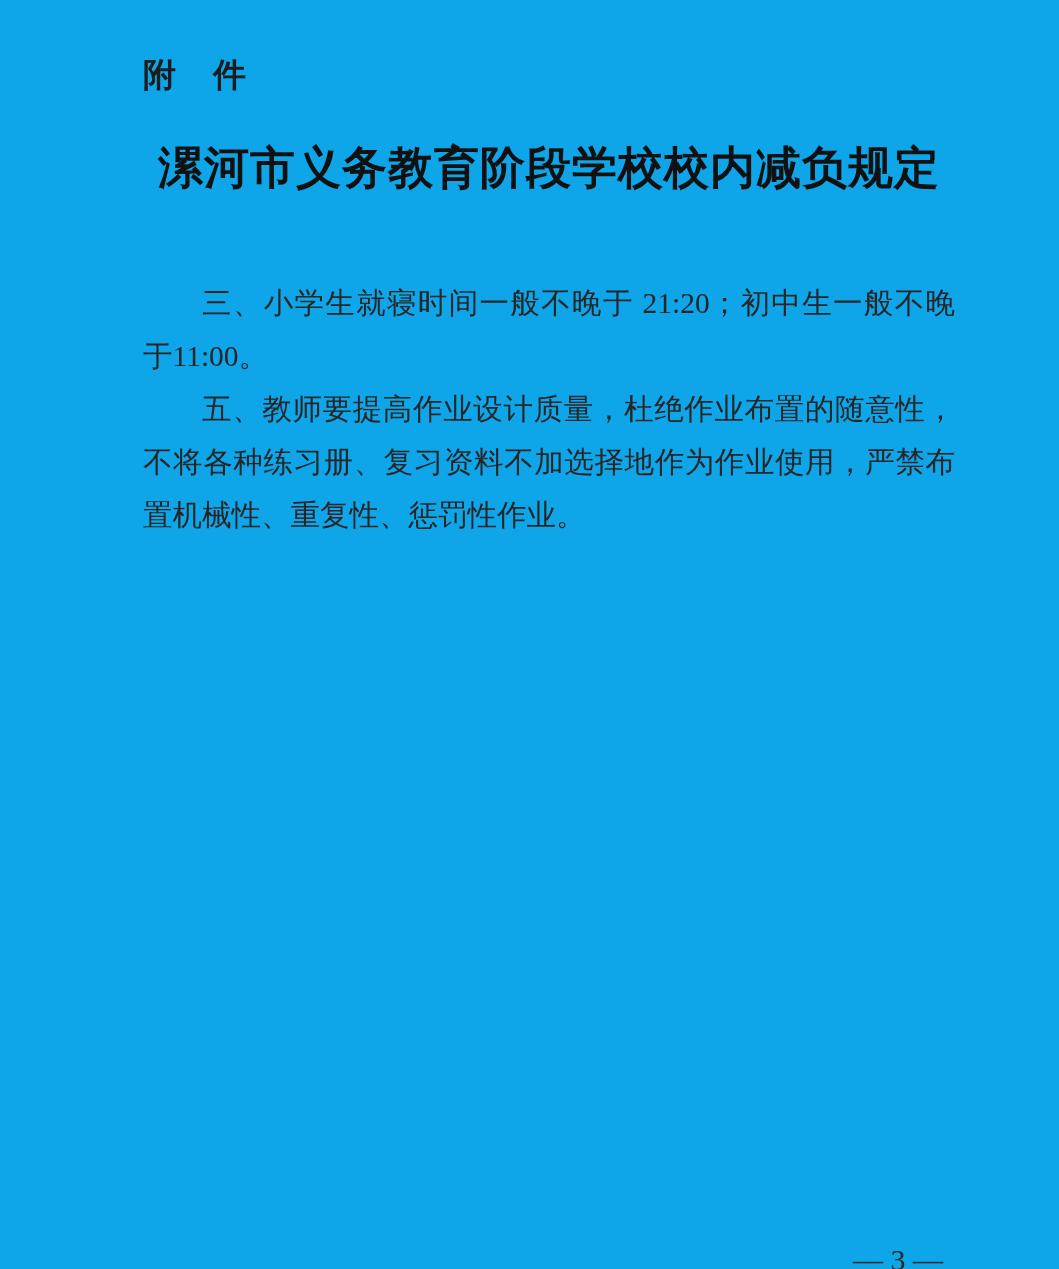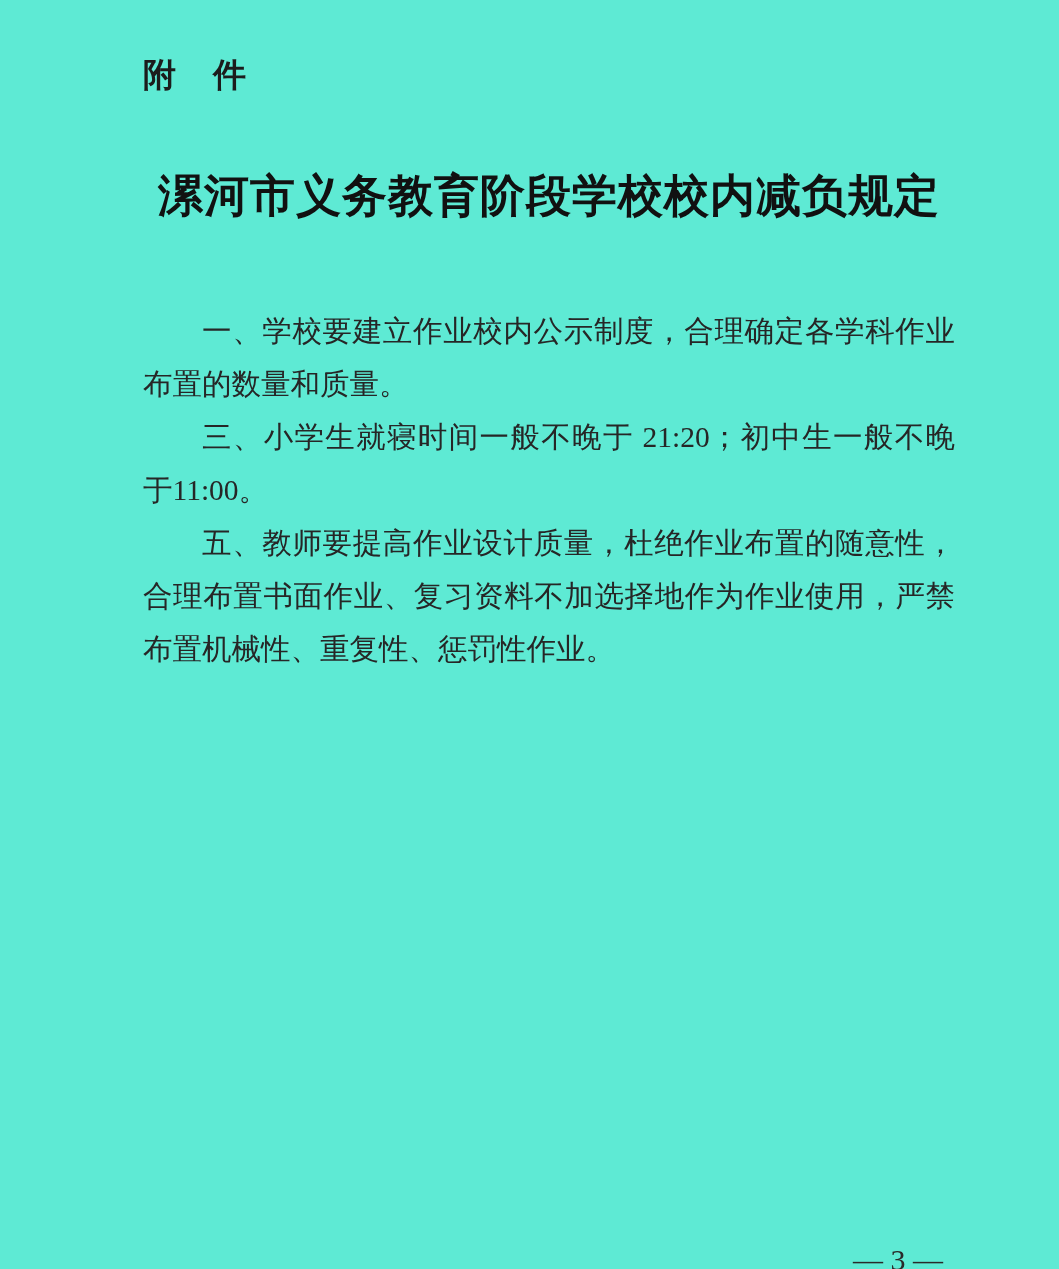--- a/index.html
+++ b/index.html
@@ -5,38 +5,38 @@
   html, body {
     margin: 0;
     padding: 0;
     background: #ffffff;
   }
   .page {
     position: relative;
     width: 1059px;
     height: 1269px;
     margin: 0 auto;
-    background: #5eead4;
+    background: #0ea5e9;
     overflow: hidden;
     color: #222;
     font-family: "Liberation Serif", "DejaVu Serif", serif;
   }
   .content {
     padding: 58px 104px 0 143px;
   }
   .attachment {
     font-family: "Liberation Sans", "DejaVu Sans", sans-serif;
     font-weight: 700;
     font-size: 33px;
     line-height: 1;
     color: #1c1c1c;
     letter-spacing: 2px;
   }
   .title {
-    margin: 80px 0 0 0;
+    margin: 52px 0 0 0;
     font-size: 45px;
     font-weight: 700;
     line-height: 1.15;
     text-align: center;
     color: #111;
     font-family: "Liberation Serif", "DejaVu Serif", serif;
     letter-spacing: 1px;
   }
   .body {
     margin-top: 82px;
@@ -65,20 +65,19 @@
 </head>
 <body>
 
 <div class="page">
   <div class="content">
     <div class="attachment">附　件</div>
 
     <h1 class="title">漯河市义务教育阶段学校校内减负规定</h1>
 
     <div class="body">
-      <p>一、学校要建立作业校内公示制度，合理确定各学科作业布置的数量和质量。</p>
       <p>三、小学生就寝时间一般不晚于 21:20；初中生一般不晚于11:00。</p>
-      <p>五、教师要提高作业设计质量，杜绝作业布置的随意性，合理布置书面作业、复习资料不加选择地作为作业使用，严禁布置机械性、重复性、惩罚性作业。</p>
+      <p>五、教师要提高作业设计质量，杜绝作业布置的随意性，不将各种练习册、复习资料不加选择地作为作业使用，严禁布置机械性、重复性、惩罚性作业。</p>
     </div>
   </div>
 
   <div class="page-number">— 3 —</div>
 </div>
 
 </body></html>

